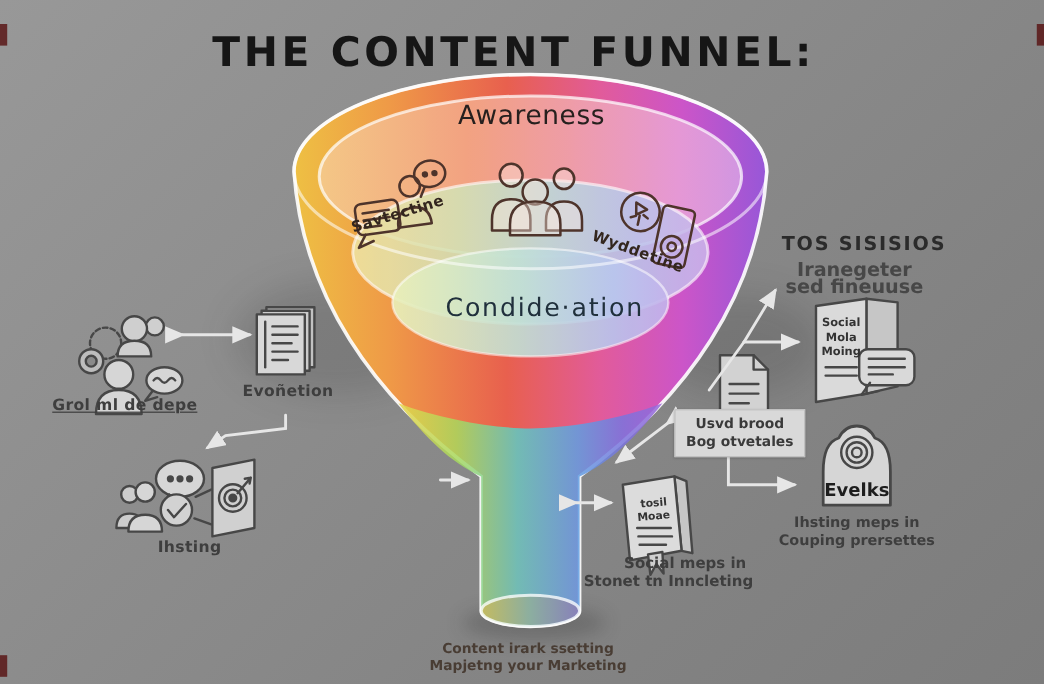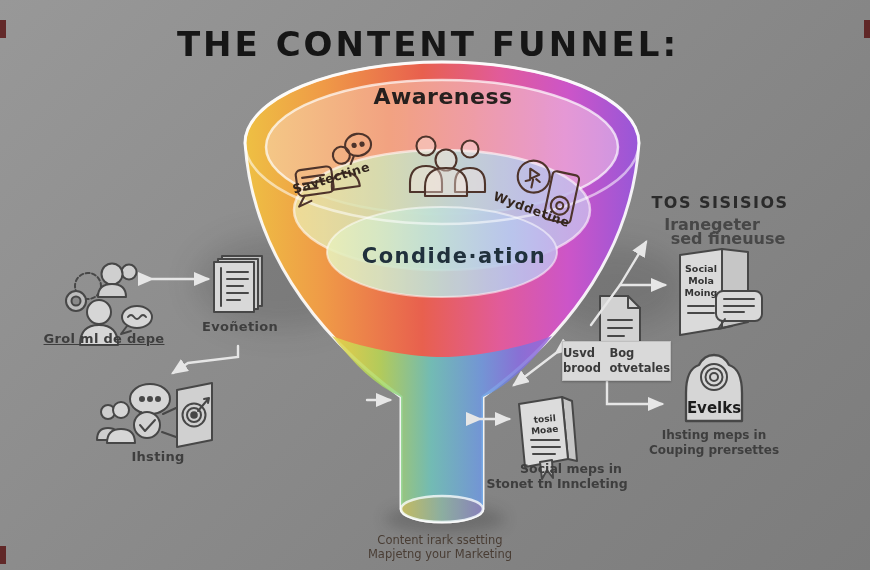--- a/index.html
+++ b/index.html
@@ -2,37 +2,37 @@
 <html><head>
 <meta charset="utf-8">
 <style>
   html,body{margin:0;padding:0;}
   body{width:870px;height:570px;overflow:hidden;font-family:"DejaVu Sans","Liberation Sans",sans-serif;}
   #stage{position:absolute;inset:0;width:870px;height:570px;
          background:linear-gradient(135deg,#989898 0%,#8c8c8c 40%,#828282 75%,#7c7c7c 100%);}
   .abs{position:absolute;}
   .ctr{transform:translateX(-50%);white-space:nowrap;}
   .title{top:24px;left:428px;font-size:34px;font-weight:800;letter-spacing:3px;color:#161616;}
-  .stage-label{font-weight:700;color:#26201e;}
+  .stage-label{font-weight:400;color:#26201e;}
   .awareness{top:84px;left:443px;font-size:22px;letter-spacing:.5px;}
   .consideration{top:244px;left:454px;font-size:21px;letter-spacing:1.5px;color:#20303c;}
   .bowl-tag{font-size:12.5px;font-weight:700;color:#33261e;letter-spacing:.5px;}
   .tag-left{top:182px;left:293px;transform:rotate(-17deg);transform-origin:left center;}
   .tag-right{top:188px;left:494px;transform:rotate(20deg);transform-origin:left center;}
   .cap{font-size:13px;font-weight:700;color:#3e3e3e;letter-spacing:.3px;}
   .cap-sm{font-size:12px;font-weight:700;color:#3e3e3e;}
   .heading{top:193px;left:720px;font-size:16px;font-weight:800;letter-spacing:1.5px;color:#2b2b2b;}
   .sub{font-size:16px;font-weight:700;color:#474747;}
   .gray-box{background:#d9d9d9;border:1px solid #c0c0c0;box-shadow:0 1px 2px rgba(0,0,0,.25);}
   .decision{top:384px;left:237px;width:121px;height:32px;display:flex;align-items:center;justify-content:center;
             font-size:17px;font-weight:800;letter-spacing:.5px;color:#1b1b1b;}
-  .info-box{top:341px;left:562px;width:107px;height:38px;display:flex;flex-direction:row;
+  .info-box{top:341px;left:562px;width:107px;height:38px;display:flex;flex-direction:column;
             align-items:center;justify-content:center;font-size:11.5px;line-height:15px;
             font-weight:700;color:#3a3a3a;}
-  .footer{font-size:11.5px;font-weight:400;color:#493d34;}
+  .footer{font-size:11.5px;font-weight:700;color:#493d34;}
   .shadow{position:absolute;border-radius:50%;filter:blur(14px);background:rgba(40,40,40,.16);}
   .artifact{position:absolute;width:6px;height:18px;background:#591616;opacity:.85;}
   svg{position:absolute;inset:0;}
 </style>
 </head>
 <body>
 
 <div id="stage">
 
   <div class="shadow" style="left:195px;top:235px;width:170px;height:95px;"></div>
@@ -231,21 +231,21 @@
   <div class="abs bowl-tag tag-left">Savtectine</div>
   <div class="abs bowl-tag tag-right">Wyddetine</div>
 
   <div class="abs ctr cap" style="top:331px;left:104px;text-decoration:underline;">Grol ml de depe</div>
   <div class="abs ctr cap" style="top:319px;left:240px;">Evoñetion</div>
   <div class="abs ctr cap" style="top:449px;left:158px;">Ihsting</div>
 
 
   <div class="abs ctr heading">TOS SISISIOS</div>
   <div class="abs ctr sub" style="top:215px;left:712px;">Iranegeter</div>
-  <div class="abs ctr sub" style="top:229px;left:712px;margin-left:16px;">sed fineuuse</div>
+  <div class="abs ctr sub" style="top:229px;left:712px;">sed fineuuse</div>
 
   <div class="abs gray-box info-box">
     <span>Usvd brood</span>
     <span>Bog otvetales</span>
   </div>
 
   <div class="abs ctr cap-sm" style="top:428px;left:714px;">Ihsting meps in</div>
   <div class="abs ctr cap-sm" style="top:443px;left:714px;">Couping prersettes</div>
 
   <div class="abs ctr cap-sm" style="top:461px;left:571px;font-size:12.5px;">Social meps in</div>

